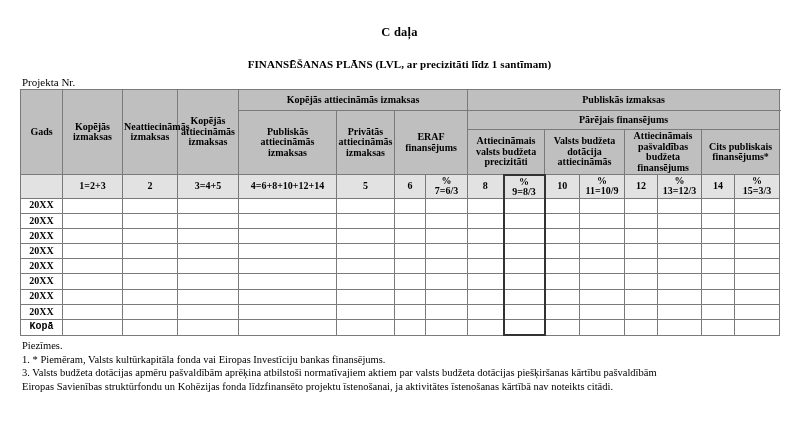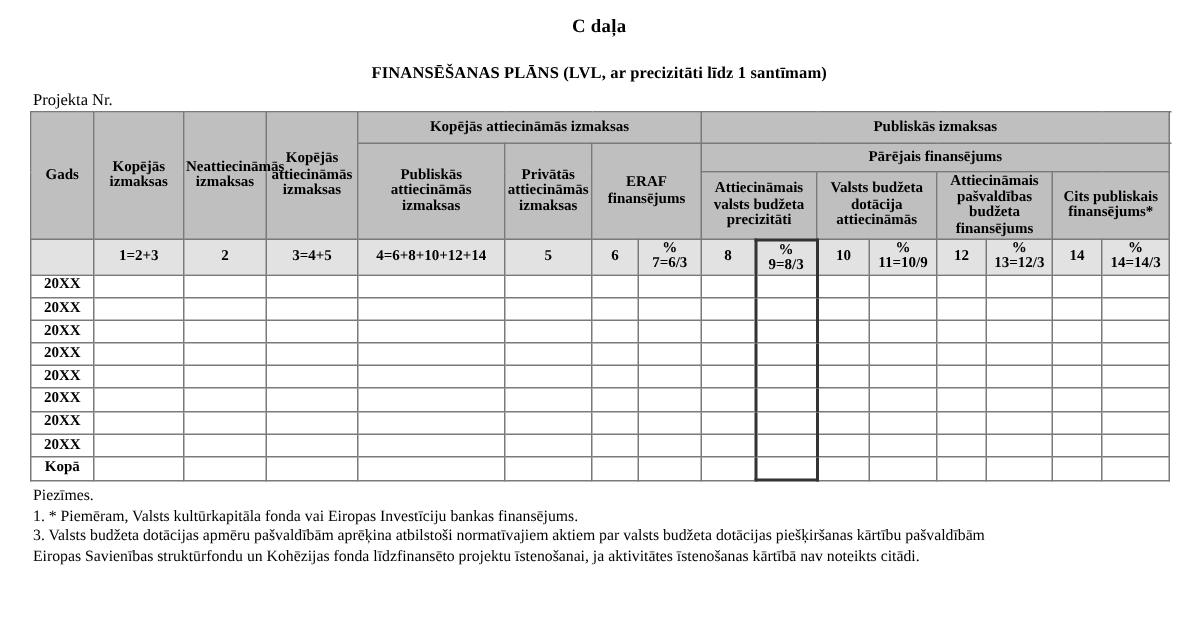--- a/index.html
+++ b/index.html
@@ -17,21 +17,21 @@
   }
   .page {
     position: relative;
     width: 799px;
     height: 429px;
   }
   .doc-title {
     text-align: center;
     font-weight: bold;
     font-size: 12.5px;
-    margin-top: 10px;
+    margin-top: 25px;
     letter-spacing: 0.2px;
   }
   .plan-title {
     text-align: center;
     font-weight: bold;
     font-size: 11px;
     margin-top: 18px;
     letter-spacing: 0.1px;
   }
   .projekta-nr {
@@ -88,20 +88,21 @@
     font-weight: bold;
     text-align: center;
   }
   .totalrow td {
     height: 14.2px;
     background: #ffffff;
   }
   .totalrow td.yearcell {
     font-weight: bold;
     font-size: 10px;
+    font-family: Liberation Mono, monospace;
   }
   .strongcol {
     border-left: 2px solid #333333 !important;
     border-right: 2px solid #333333 !important;
   }
   .strongcol-top {
     border-top: 2px solid #333333 !important;
   }
   .strongcol-bottom {
     border-bottom: 2px solid #333333 !important;
@@ -222,21 +223,21 @@
         <span>11=10/9</span>
       </td>
       <td>12</td>
       <td class="pct">
         <b>%</b>
         <span>13=12/3</span>
       </td>
       <td>14</td>
       <td class="pct">
         <b>%</b>
-        <span>14=14/3</span>
+        <span>15=3/3</span>
       </td>
     </tr>
 
     <tr class="datarow">
       <td class="yearcell">20XX</td>
       <td></td>
       <td></td>
       <td></td>
       <td></td>
       <td></td>

